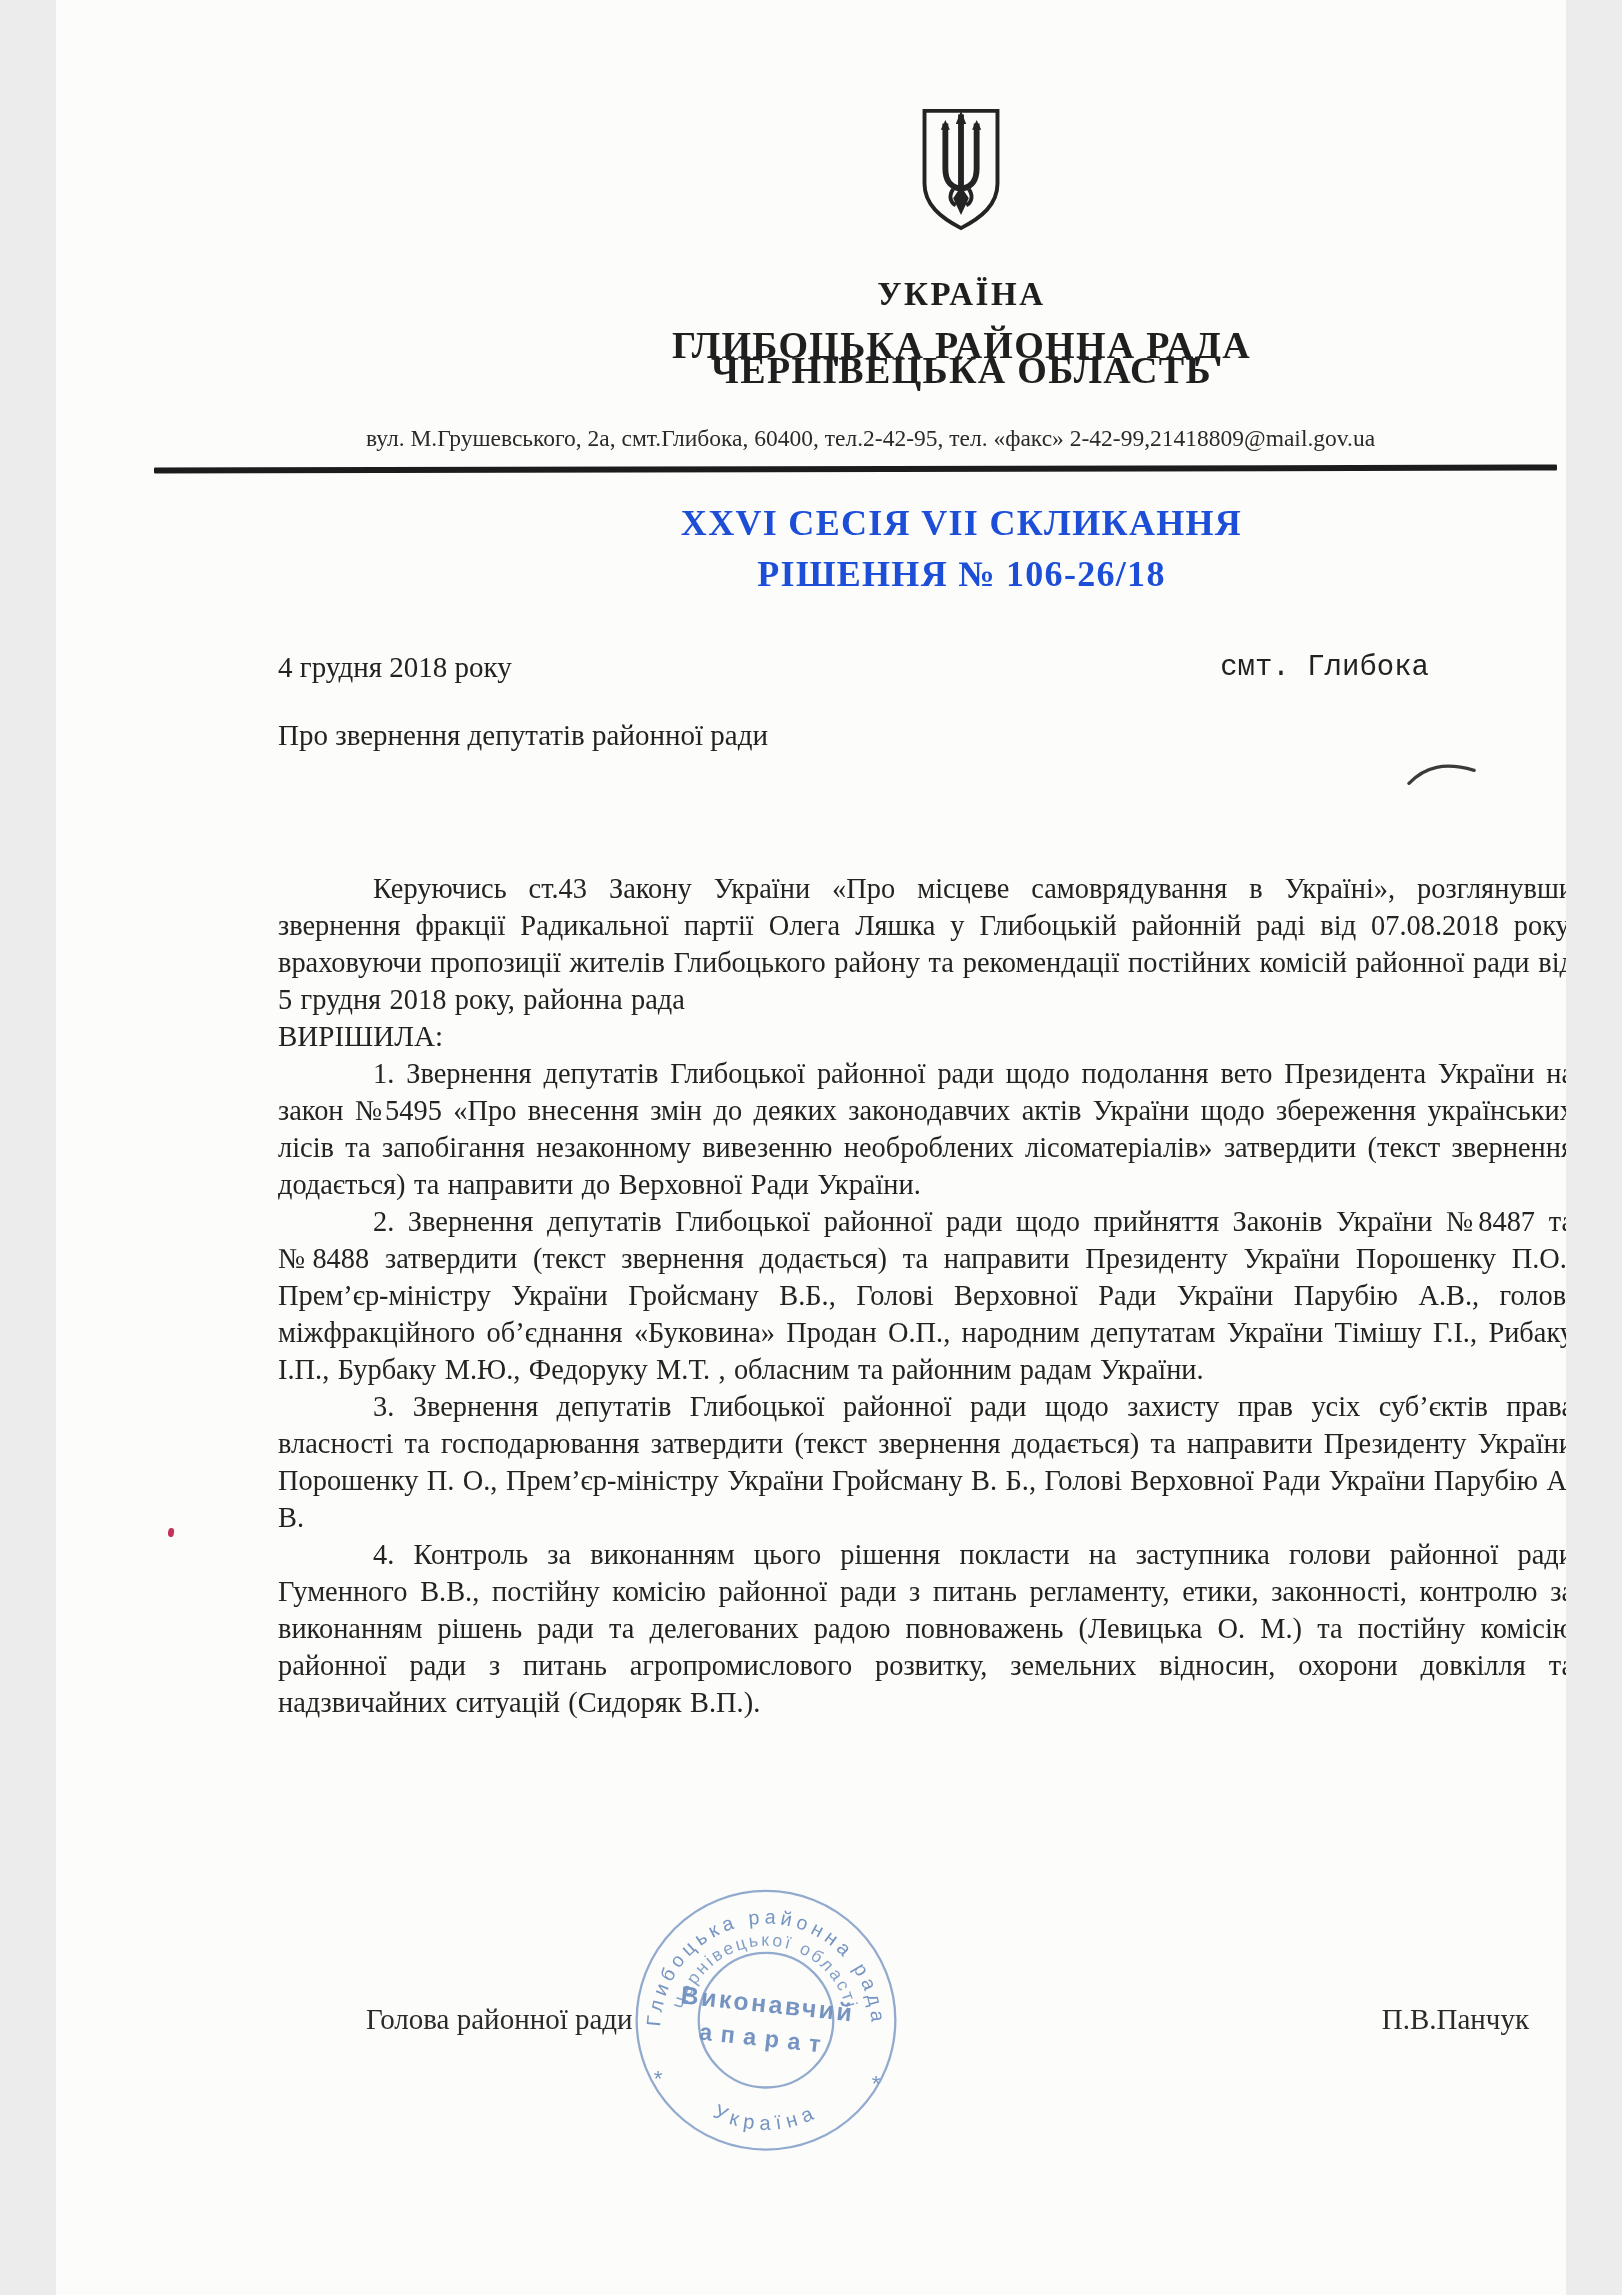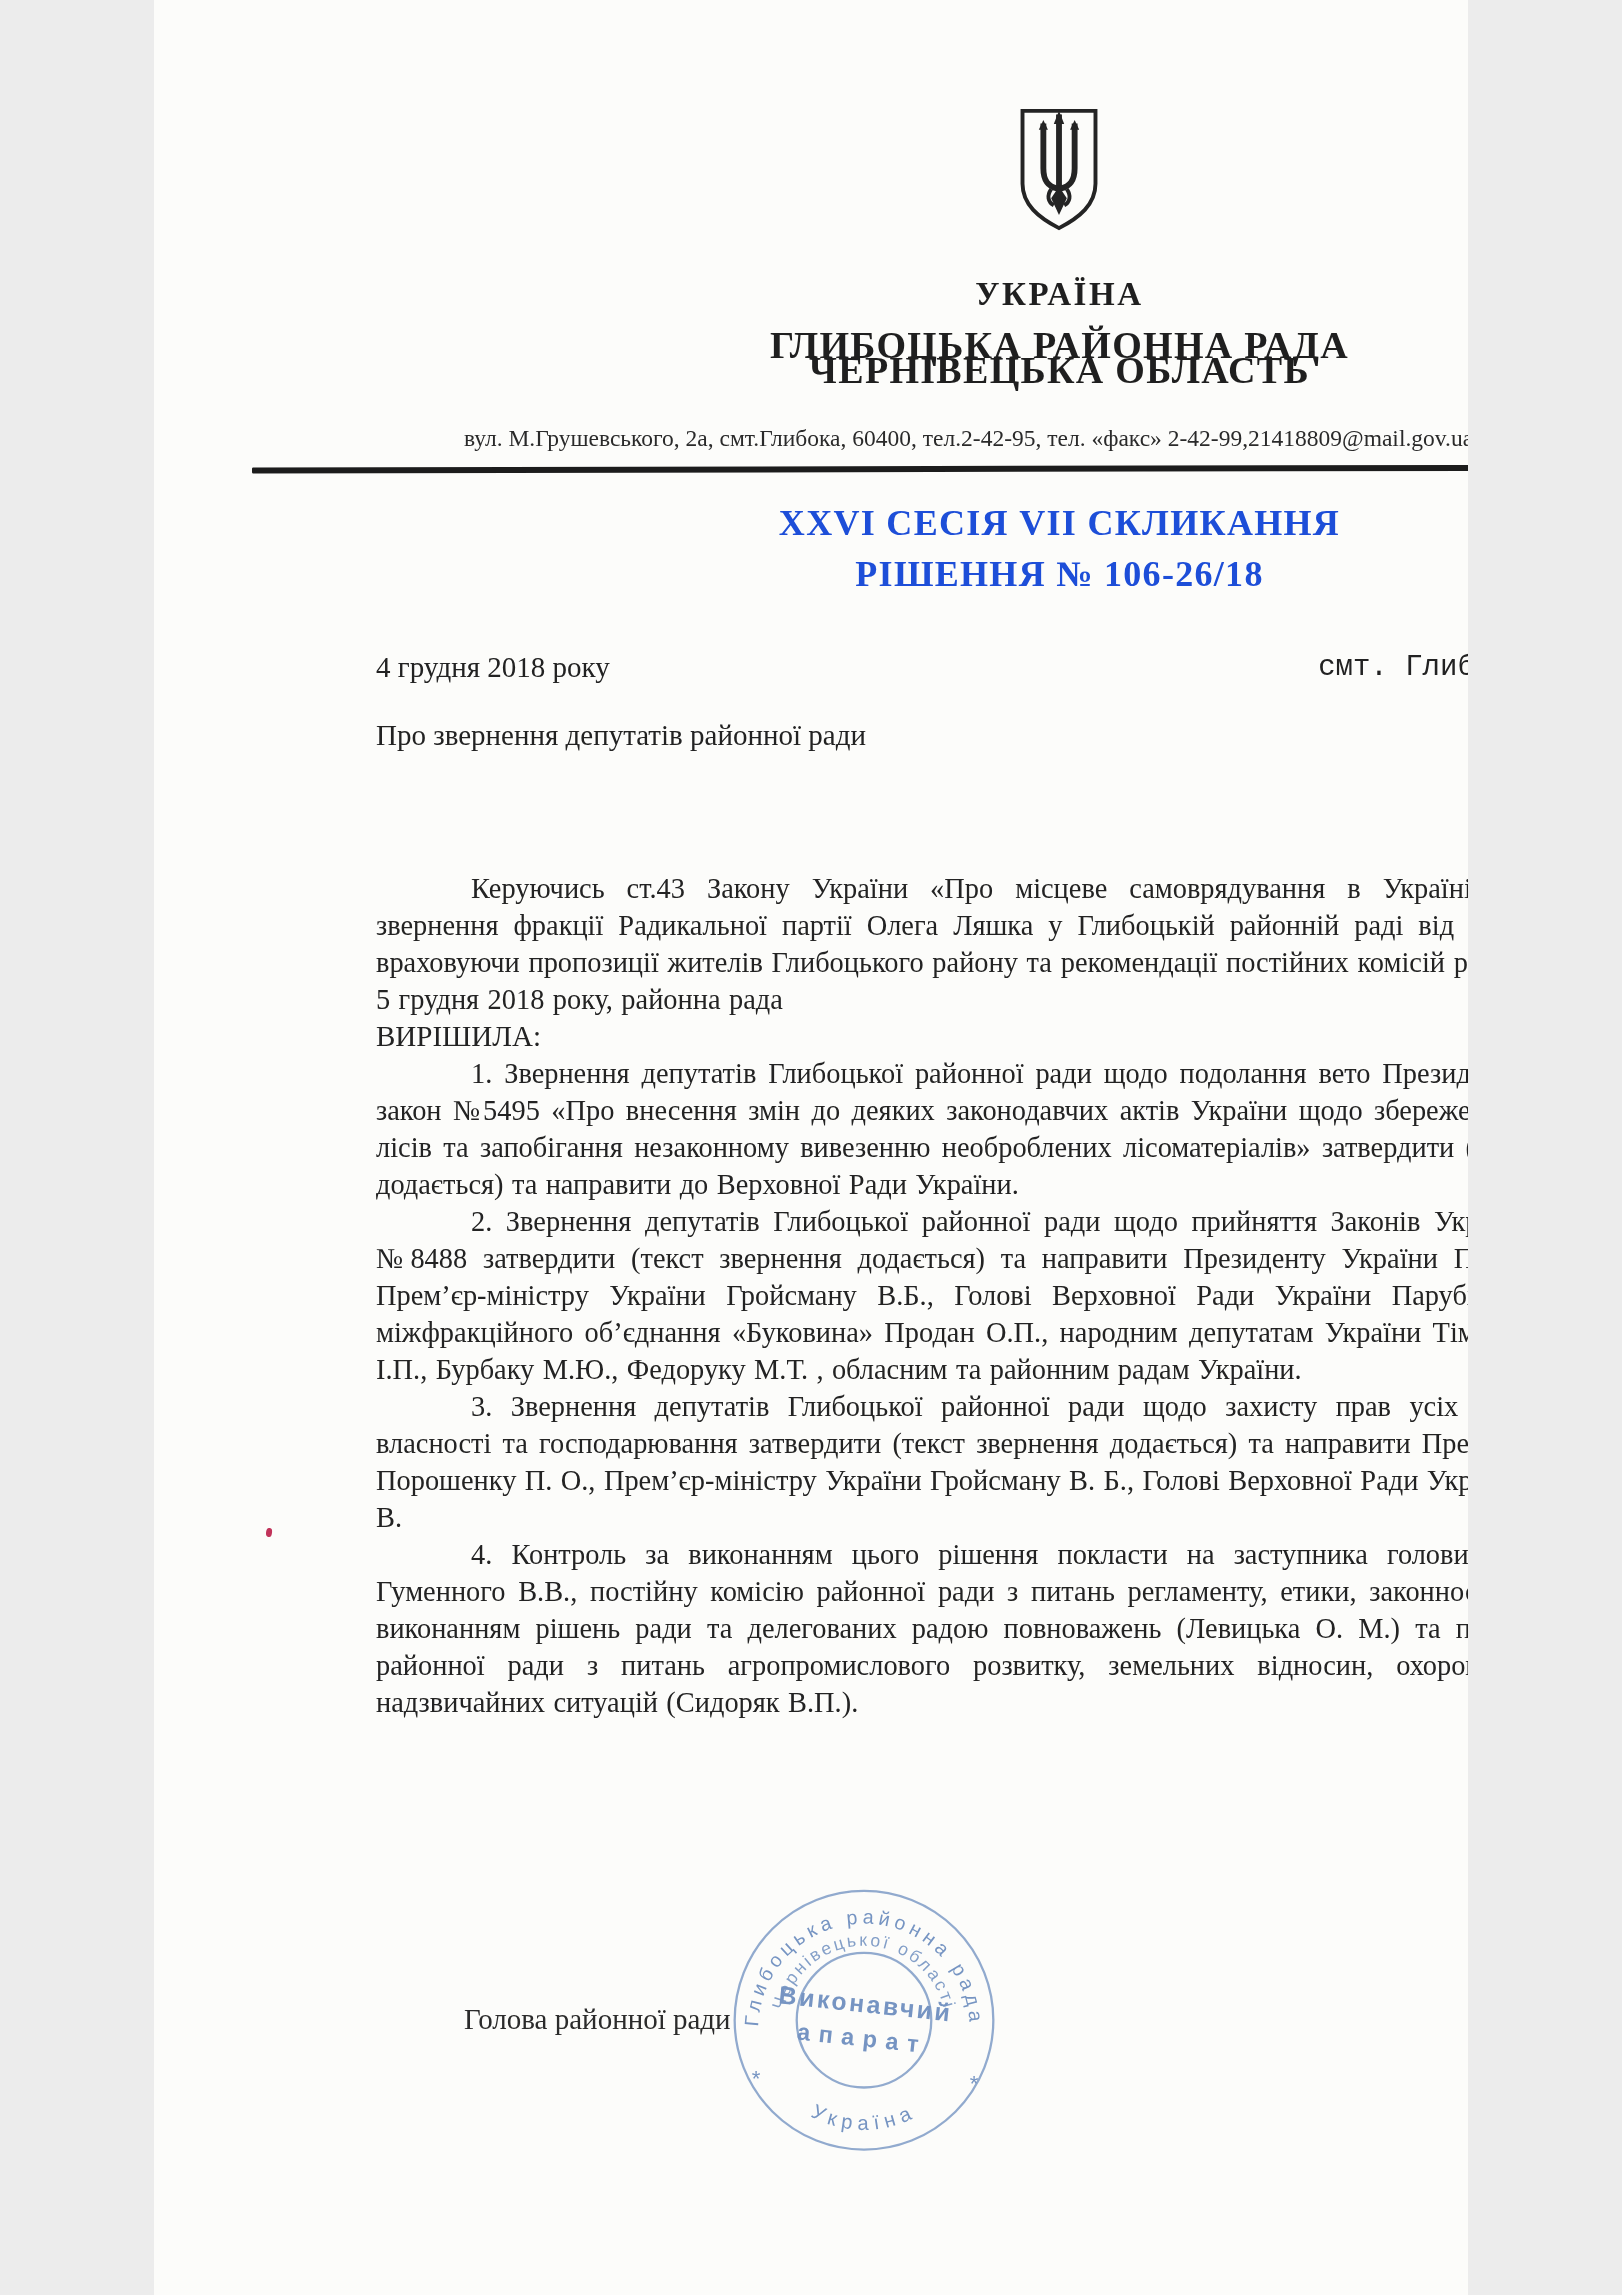--- a/index.html
+++ b/index.html
@@ -1,17 +1,17 @@
 <!DOCTYPE html>
 <html lang="uk" style="font-size:10.5px"><head>
 <meta charset="utf-8">
 <style>
   html,body{margin:0;padding:0;background:#ececec;}
   .page{
-    position:relative;width:1314px;height:2295px;margin:0 auto;
+    position:relative;width:1510px;height:2295px;margin:0 auto;
     background:#fcfcfa;overflow:hidden;
     font-family:"Liberation Serif","DejaVu Serif",serif;color:#222;
   }
   .scan-edge{position:absolute;left:1606px;top:713px;width:2px;height:1583px;background:#d9d9d7;opacity:.9;}
   .emblem{position:absolute;left:862px;top:105px;width:86px;height:129px;}
   .hdr{position:absolute;left:222px;width:1367px;text-align:center;font-weight:bold;color:#1f1f1f;}
   .hdr.country{top:276px;font-size:33px;letter-spacing:2.6px;}
   .hdr.council{top:323px;font-size:38px;letter-spacing:1.3px;}
   .hdr.region{top:348px;font-size:38px;letter-spacing:1.3px;}
   .address{position:absolute;left:216px;top:425px;width:1197px;text-align:center;font-size:23.5px;color:#2a2a2a;}

